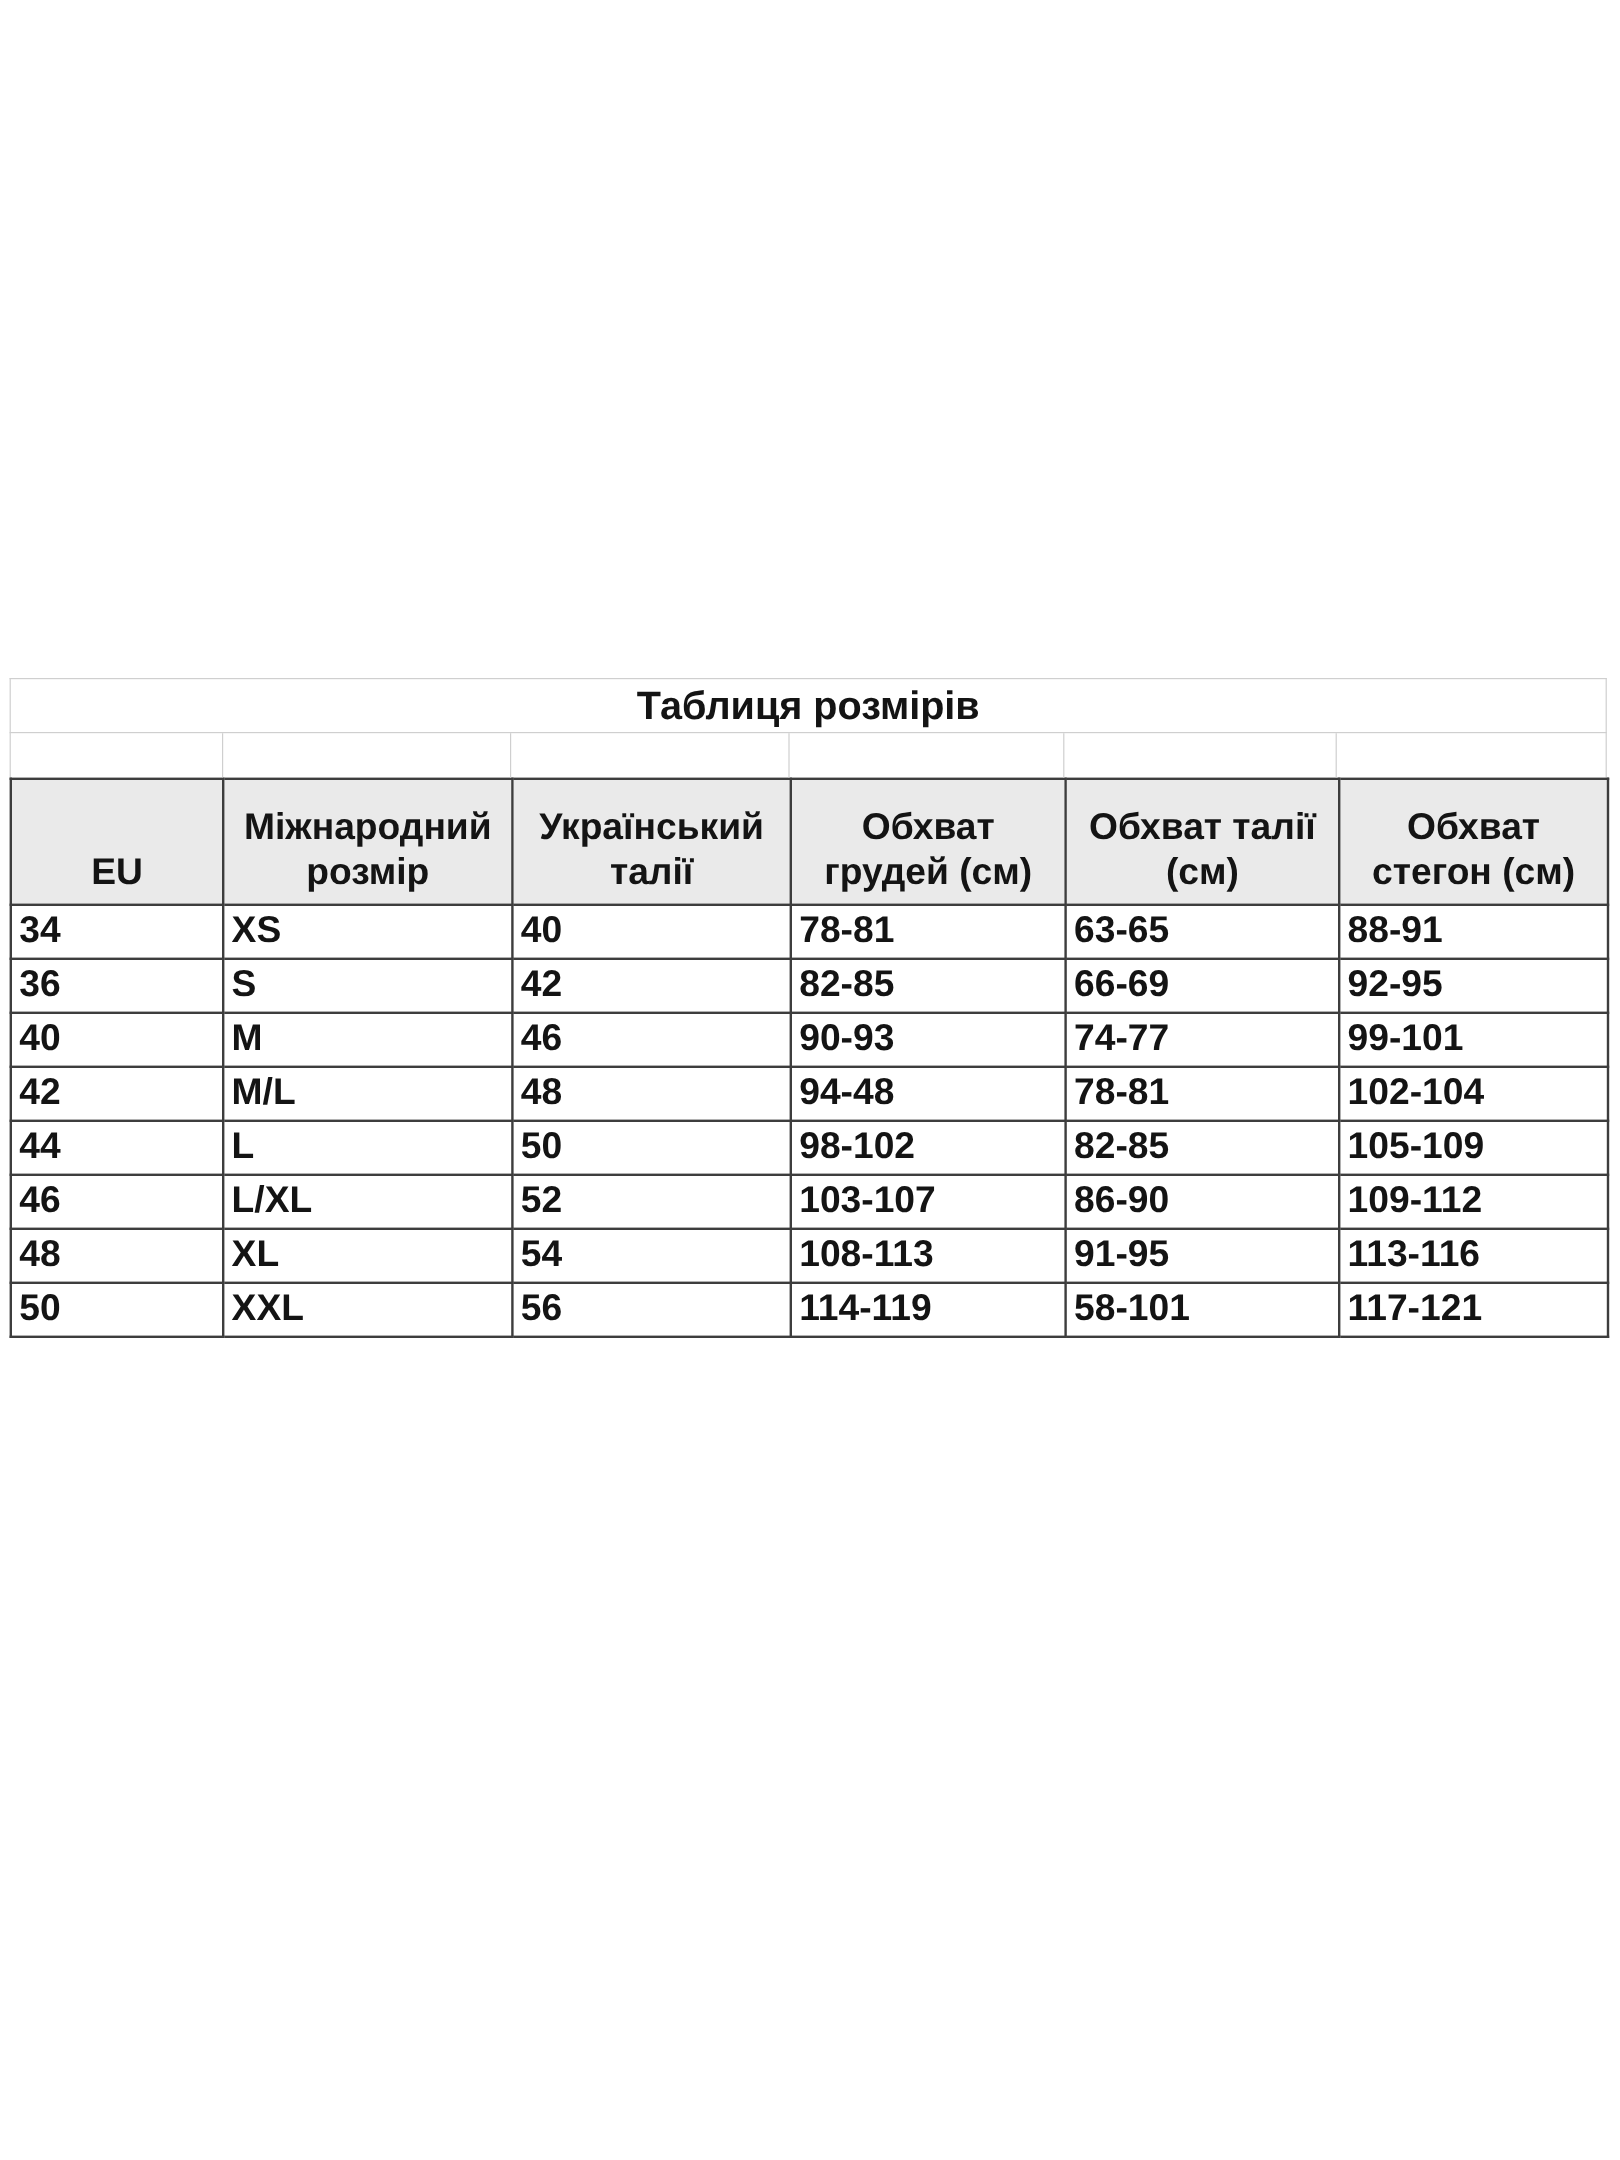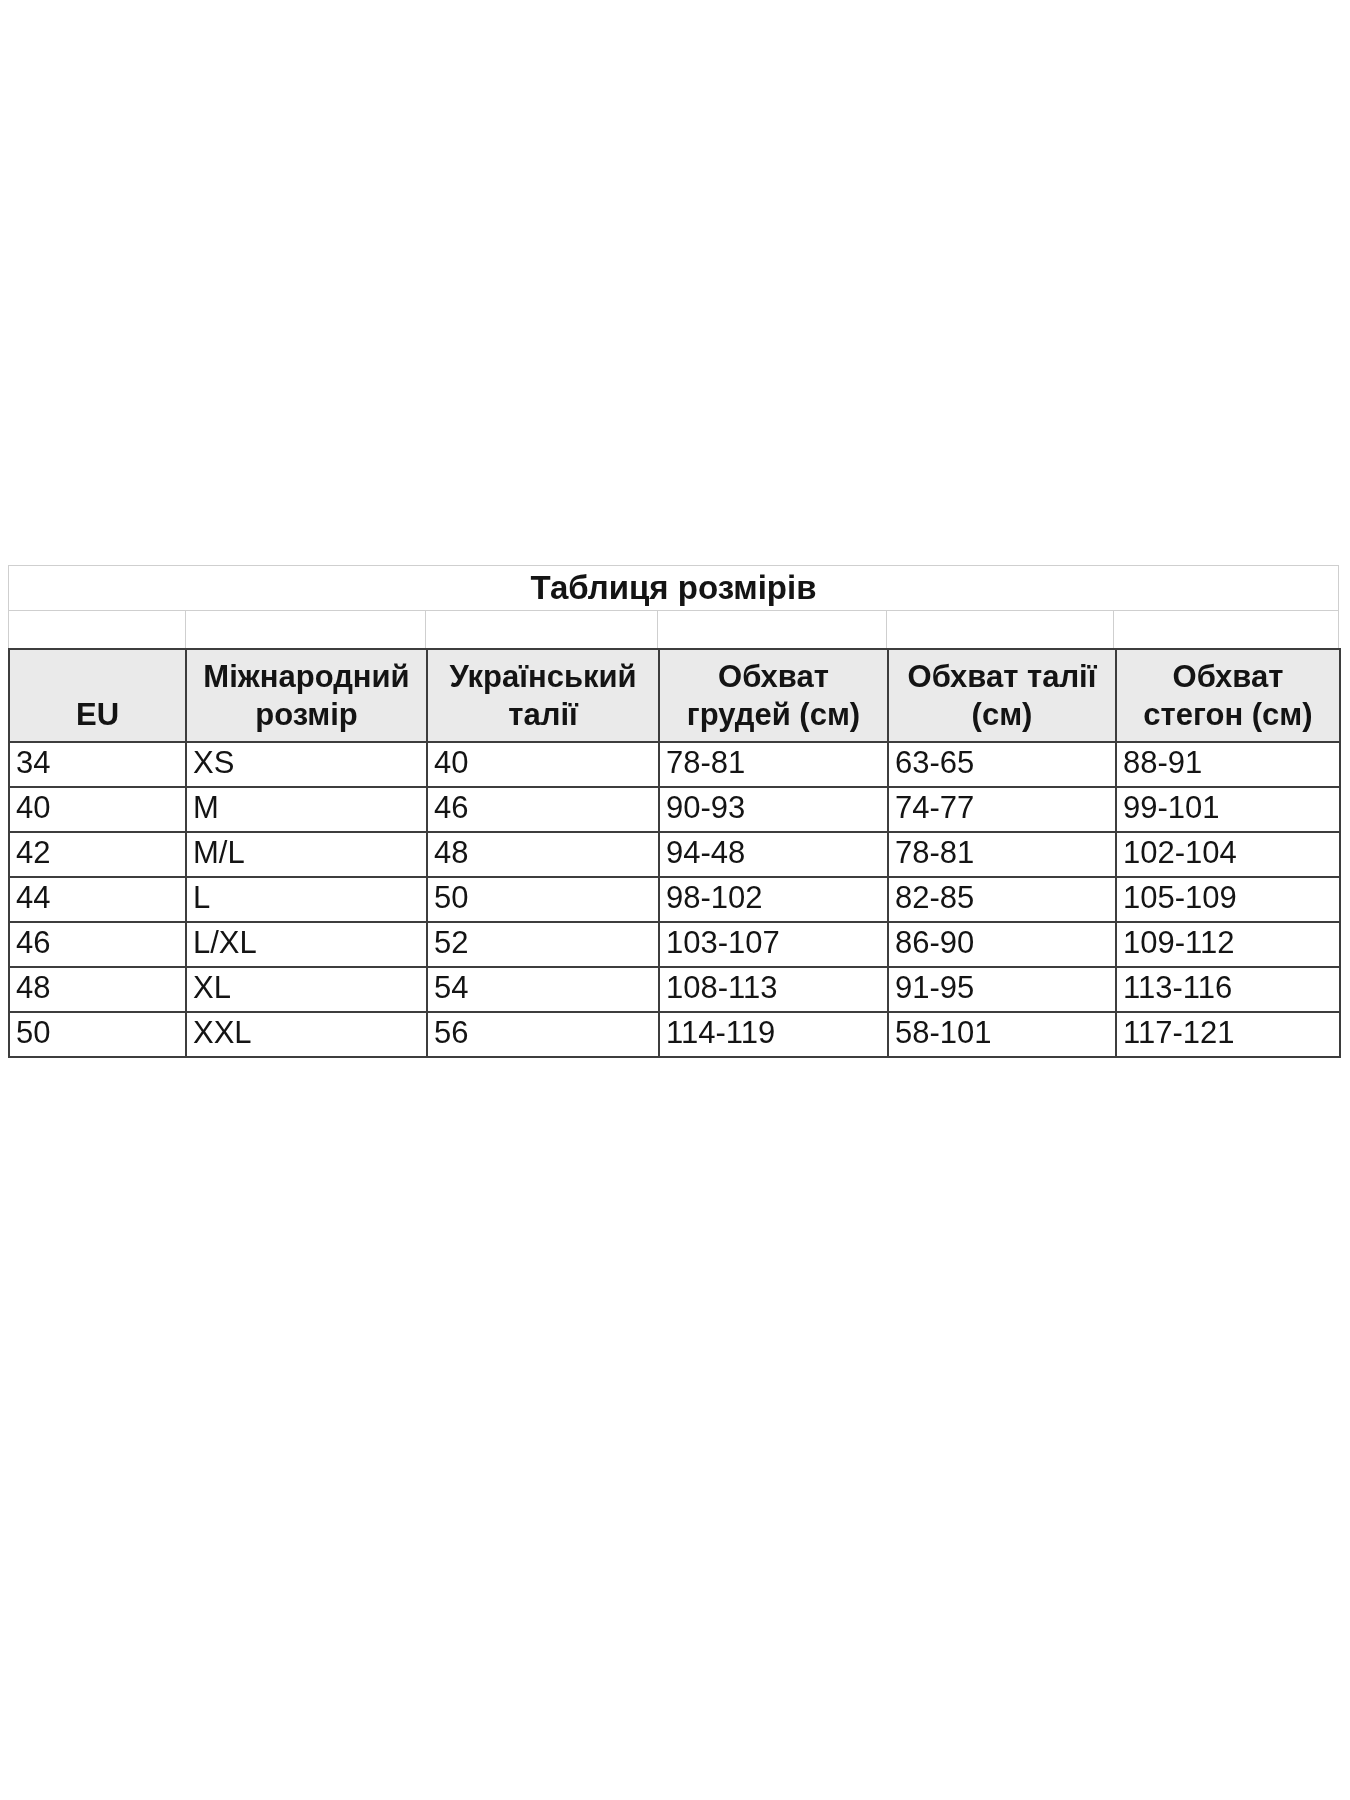--- a/index.html
+++ b/index.html
@@ -67,27 +67,27 @@
     overflow: hidden;
   }
   .size-table th {
     height: 84px;
     background: #eaeaea;
     font-size: 31px;
     font-weight: bold;
     line-height: 1.22;
     text-align: center;
     vertical-align: bottom;
-    padding: 8px 4px 7px 4px;
+    padding: 20px 4px 7px 4px;
     white-space: pre-line;
   }
   .size-table td {
     height: 45px;
     font-size: 31px;
-    font-weight: normal;
+    font-weight: bold;
     text-align: left;
     vertical-align: middle;
     padding: 0 2px 2px 6px;
     white-space: nowrap;
   }
 </style>
 </head>
 <body>
 
 <div class="size-chart">
@@ -132,20 +132,28 @@
     <tbody>
       <tr>
         <td>34</td>
         <td>XS</td>
         <td>40</td>
         <td>78-81</td>
         <td>63-65</td>
         <td>88-91</td>
       </tr>
       <tr>
+        <td>36</td>
+        <td>S</td>
+        <td>42</td>
+        <td>82-85</td>
+        <td>66-69</td>
+        <td>92-95</td>
+      </tr>
+      <tr>
         <td>40</td>
         <td>M</td>
         <td>46</td>
         <td>90-93</td>
         <td>74-77</td>
         <td>99-101</td>
       </tr>
       <tr>
         <td>42</td>
         <td>M/L</td>

